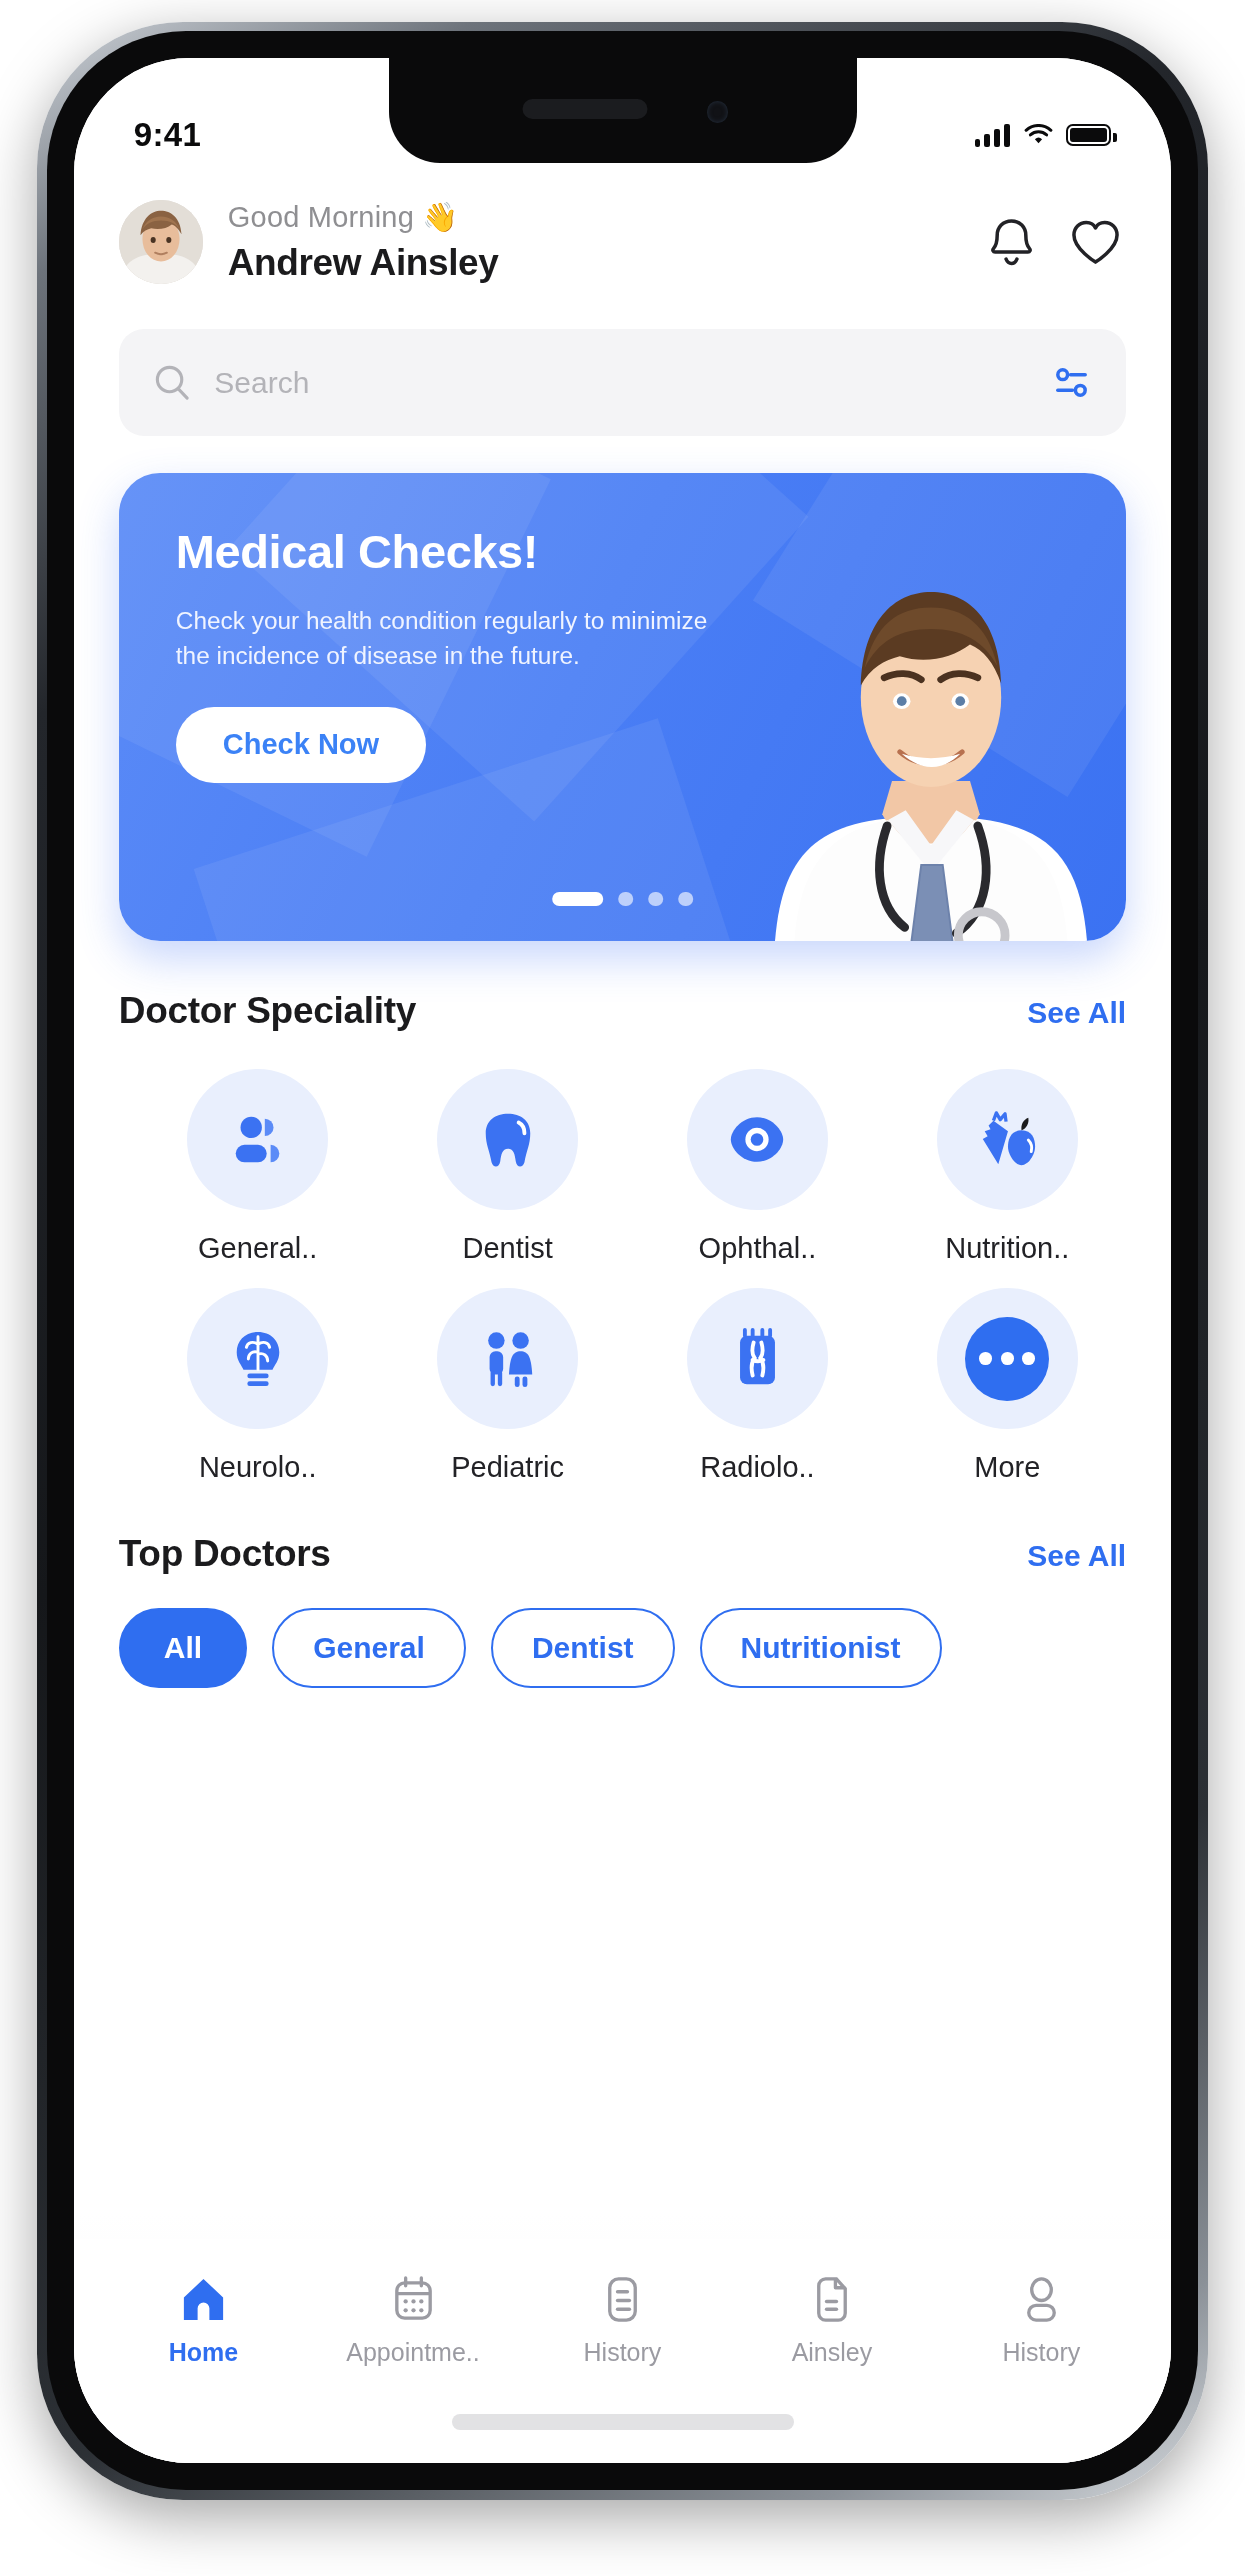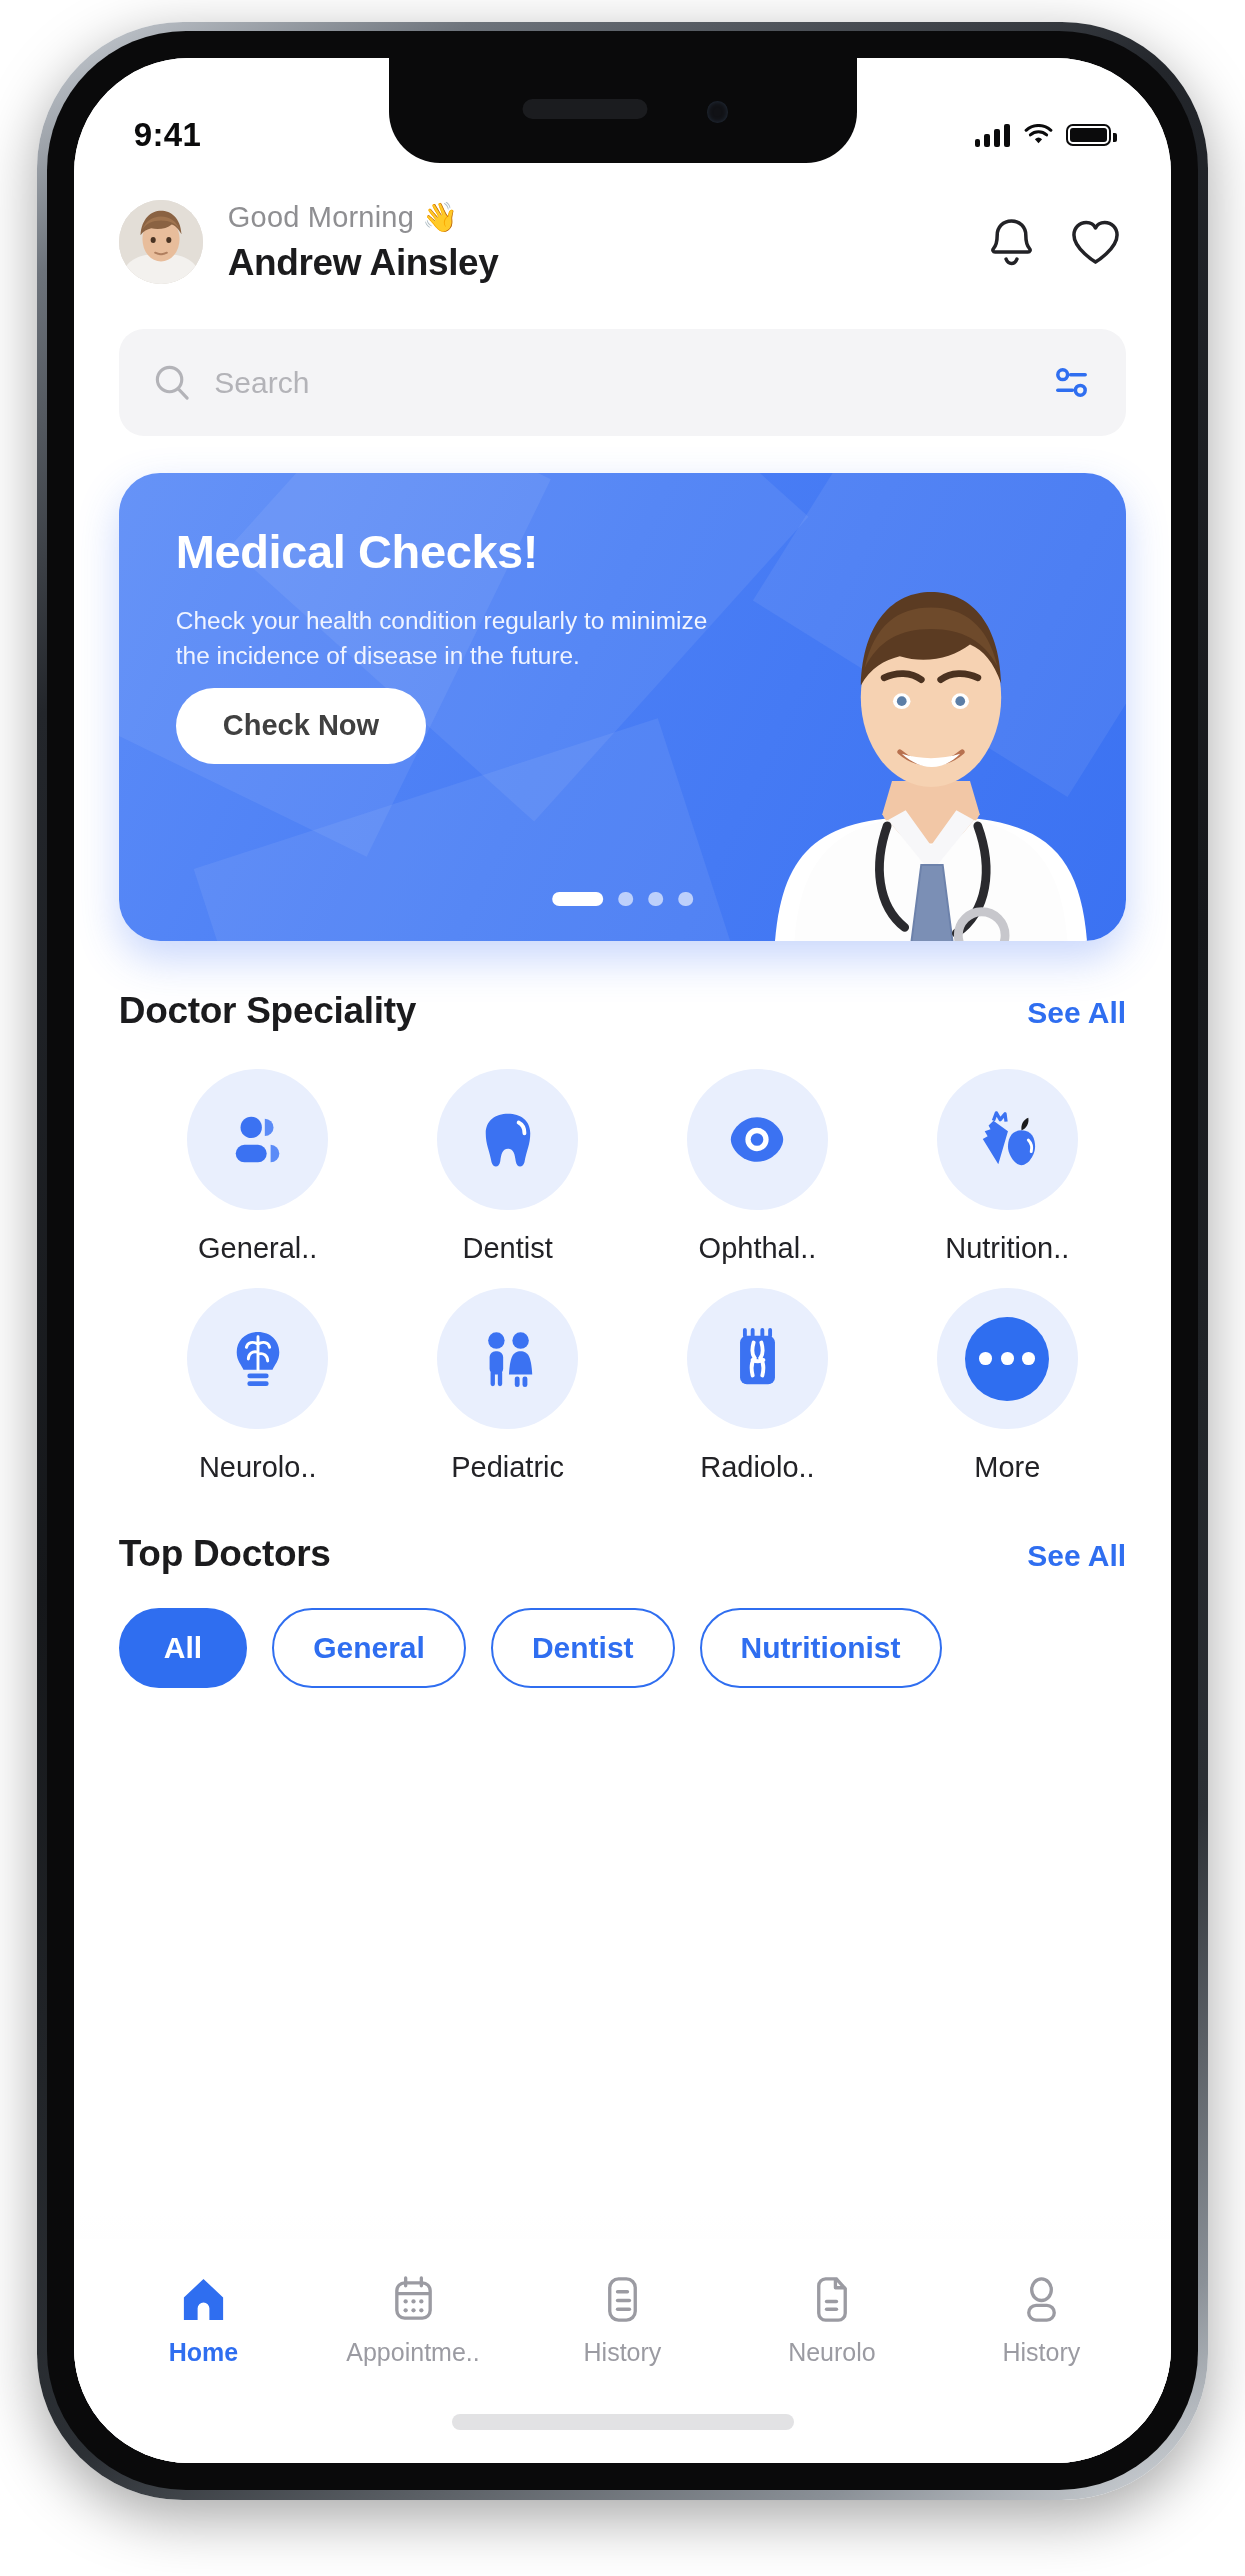--- a/index.html
+++ b/index.html
@@ -103,23 +103,23 @@
   }
   .banner .facet { position: absolute; background: rgba(255,255,255,.07); }
   .f1 { left: -59px; top: -107px; width: 420px; height: 420px; transform: rotate(26deg); }
   .f2 { left: 195px; top: -146px; width: 410px; height: 410px; transform: rotate(42deg); background: rgba(255,255,255,.05); }
   .f3 { right: -68px; top: -117px; width: 371px; height: 371px; transform: rotate(32deg); background: rgba(255,255,255,.06); }
   .f4 { left: 117px; bottom: -195px; width: 488px; height: 351px; transform: rotate(-18deg); background: rgba(255,255,255,.045); }
   .banner-body { position: absolute; left: 57px; top: 51px; width: 546px; z-index: 3; }
   .banner-title { font-size: 47px; font-weight: 700; color: #fff; letter-spacing: -0.4px; }
   .banner-sub { margin-top: 25px; font-size: 24.4px; line-height: 1.42; color: #f0f4ff; max-width: 532px; }
   .check-btn {
-    margin-top: 14px; display: inline-flex; align-items: center; justify-content: center;
+    margin-top: 33px; display: inline-flex; align-items: center; justify-content: center;
     height: 76px; padding: 0 47px; border-radius: 39px; background: #fff;
-    color: #404040; font-size: 29px; font-weight: 600; border: none; cursor: pointer;
+    color: #3b82f6; font-size: 29px; font-weight: 600; border: none; cursor: pointer;
   }
   .doctor-img { position: absolute; right: 0px; bottom: 0; width: 390px; height: 420px; z-index: 2; }
   .doctor-img svg { display: block; width: 100%; height: 100%; }
   .dots { position: absolute; left: 50%; transform: translateX(-50%); bottom: 35px; display: flex; align-items: center; gap: 15.6px; z-index: 5; }
   .dots span { width: 14.6px; height: 14.6px; border-radius: 50%; background: rgba(255,255,255,.62); display: block; }
   .dots span.active { width: 51px; border-radius: 8.8px; background: #fff; }
 
   
   .sec-head { display: flex; align-items: baseline; justify-content: space-between; padding: 49px 45px 0 45px; }
   .sec-title { font-size: 37px; font-weight: 700; color: #1b1b1d; letter-spacing: -0.3px; }
@@ -458,21 +458,21 @@
             <div class="tab-label">History</div>
           </div>
 
           <div class="tab">
             <svg width="51" height="51" viewBox="0 0 52 52">
               <path d="M13 12a7 7 0 0 1 7-7h11l9 10v25a7 7 0 0 1-7 7H20a7 7 0 0 1-7-7Z" fill="none" stroke="#9b9ba2" stroke-width="3.4"></path>
               <path d="M30 5v9h10" fill="none" stroke="#9b9ba2" stroke-width="3.4" stroke-linejoin="round"></path>
               <line x1="21" y1="28" x2="31" y2="28" stroke="#9b9ba2" stroke-width="3.6" stroke-linecap="round"></line>
               <line x1="21" y1="36" x2="31" y2="36" stroke="#9b9ba2" stroke-width="3.6" stroke-linecap="round"></line>
             </svg>
-            <div class="tab-label">Neurolo</div>
+            <div class="tab-label">Ainsley</div>
           </div>
 
           <div class="tab">
             <svg width="51" height="51" viewBox="0 0 52 52">
               <ellipse cx="26" cy="16" rx="10" ry="11" fill="none" stroke="#9b9ba2" stroke-width="3.4"></ellipse>
               <rect x="13" y="32" width="26" height="15" rx="7.5" fill="none" stroke="#9b9ba2" stroke-width="3.4"></rect>
             </svg>
             <div class="tab-label">History</div>
           </div>
         </div>

